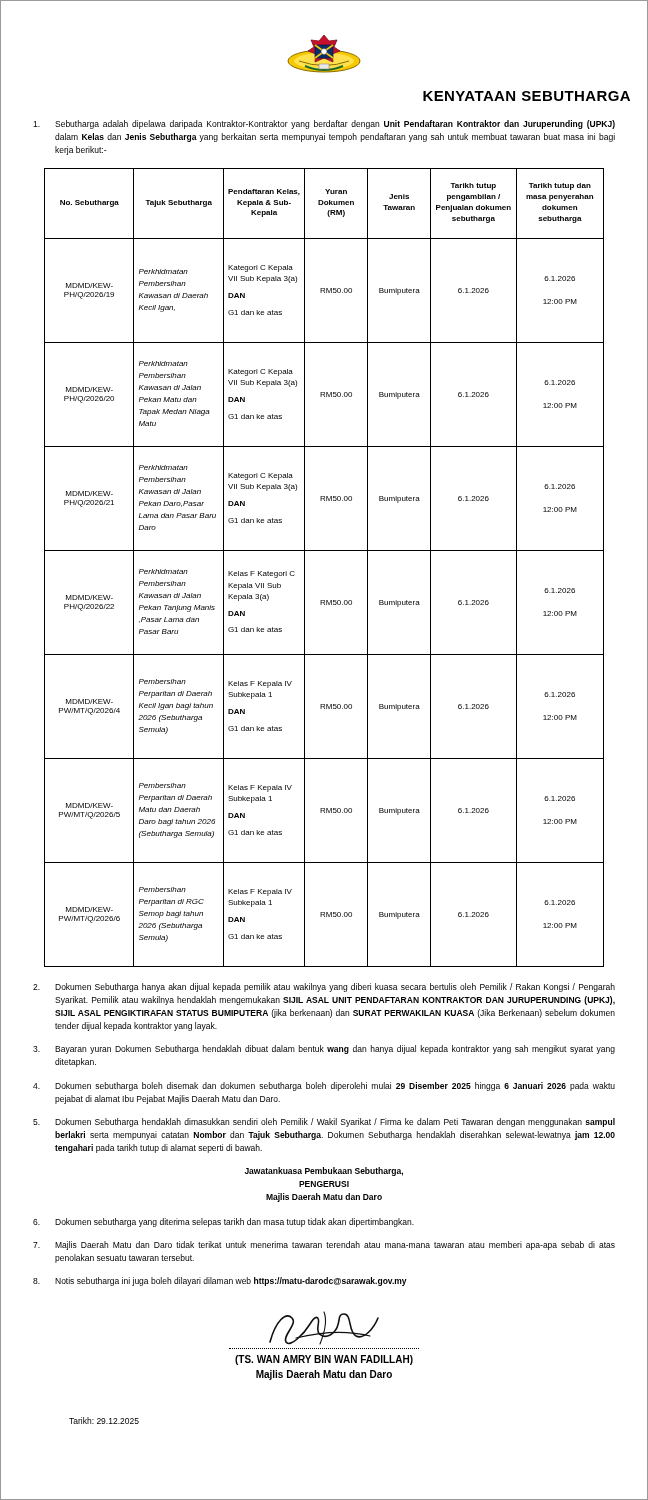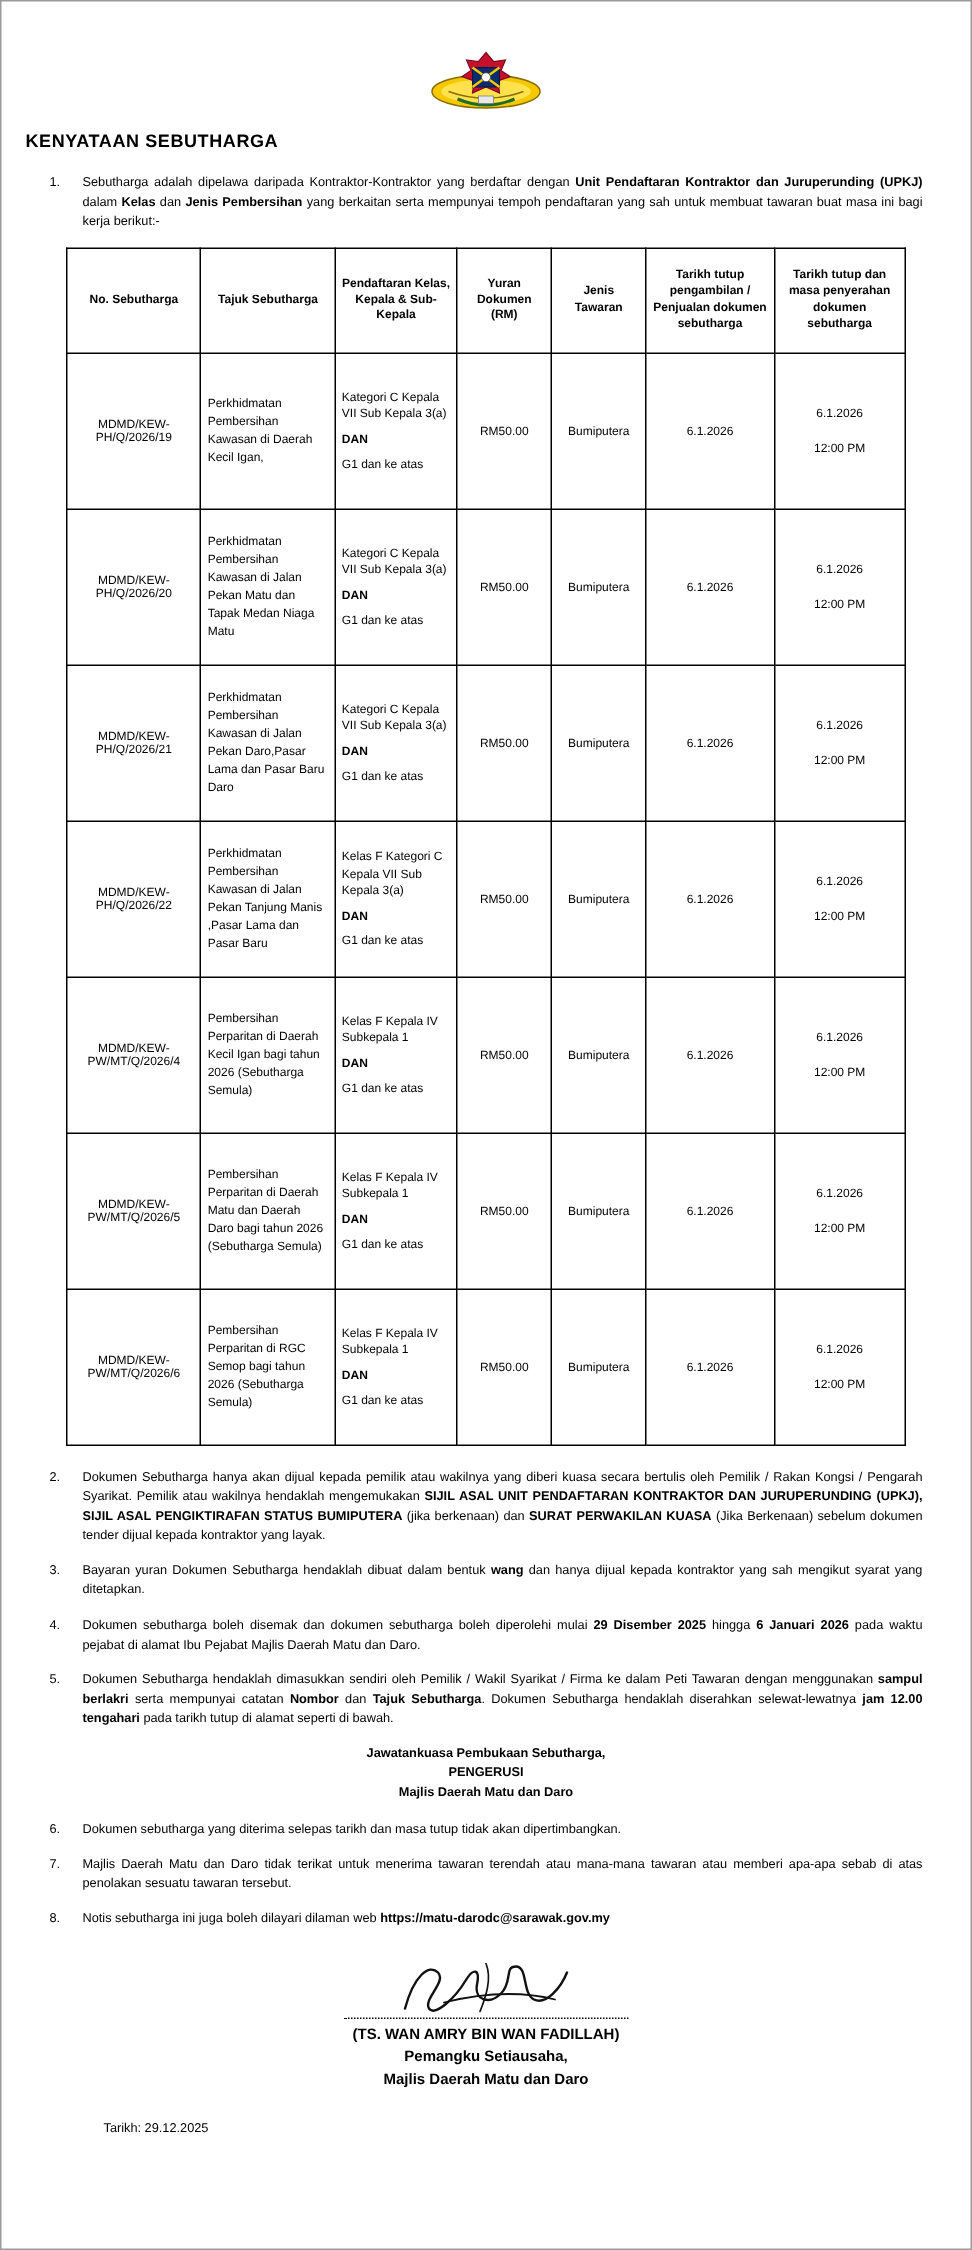--- a/index.html
+++ b/index.html
@@ -15,23 +15,23 @@
     width: 648px;
     min-height: 1500px;
     background: #fff;
     border: 1px solid #9a9a9a;
     padding: 14px 16px 18px 16px;
   }
   .crest-wrap { text-align:center; margin-top: 16px; }
   .crest { display:inline-block; width: 78px; height: 44px; position: relative; }
   .crest svg { display:block; }
   .doc-title {
-    text-align:left;
+    text-align:right;
     font-weight: bold;
-    font-size: 12px;
+    font-size: 15px;
     letter-spacing: .4px;
     margin-top: 10px;
     margin-bottom: 14px;
   }
   
   .clause {
     display: flex;
     margin: 0 16px 10px 16px;
     line-height: 1.55;
   }
@@ -52,21 +52,21 @@
     font-size: 8px;
     vertical-align: middle;
   }
   table.sbt th {
     font-weight: bold;
     text-align: center;
     height: 70px;
     line-height: 1.35;
   }
   td.c { text-align: center; margin-left: 16px; }
-  td.l { text-align: left; line-height: 1.5; }
+  td.l { text-align: left; line-height: 1.5; font-style: italic; }
   td.cls { text-align: left; line-height: 1.45; }
   td.cls .dan { font-weight: bold; display:block; margin: 5px 0 5px 0; }
   td.dates .d1 { display:block; }
   td.dates .d2 { display:block; margin-top: 14px; }
   .rowh { height: 104px; }
 
   .center-block {
     text-align: center;
     font-weight: bold;
     line-height: 1.5;
@@ -117,21 +117,21 @@
         <rect x="34" y="33" width="10" height="5" fill="#e8e8e8" stroke="#777" stroke-width="0.5"></rect>
       </svg>
     </div>
   </div>
 
   <div class="doc-title">KENYATAAN SEBUTHARGA</div>
 
   <div class="clause">
     <div class="num">1.</div>
     <div class="body just">
-      <span>Sebutharga adalah dipelawa daripada Kontraktor-Kontraktor yang berdaftar dengan </span><b>Unit Pendaftaran Kontraktor dan Juruperunding (UPKJ)</b><span> dalam </span><b>Kelas</b><span> dan </span><b>Jenis Pembersihan</b><span> yang berkaitan serta mempunyai tempoh pendaftaran yang sah untuk membuat tawaran buat masa ini bagi kerja berikut:-</span>
+      <span>Sebutharga adalah dipelawa daripada Kontraktor-Kontraktor yang berdaftar dengan </span><b>Unit Pendaftaran Kontraktor dan Juruperunding (UPKJ)</b><span> dalam </span><b>Kelas</b><span> dan </span><b>Jenis Sebutharga</b><span> yang berkaitan serta mempunyai tempoh pendaftaran yang sah untuk membuat tawaran buat masa ini bagi kerja berikut:-</span>
     </div>
   </div>
 
   <table class="sbt">
     <colgroup>
       <col style="width:88px">
       <col style="width:88px">
       <col style="width:80px">
       <col style="width:62px">
       <col style="width:62px">
@@ -320,20 +320,19 @@
     <div class="sign-scribble">
       <svg width="200" height="44" viewBox="0 0 200 44" style="display:block;margin:0 auto;">
         <path d="M46 36 C52 14, 62 6, 68 12 C74 18, 58 30, 62 36 C66 42, 80 28, 86 18 C92 8, 96 10, 94 20 C92 30, 102 34, 110 26 C118 18, 112 8, 120 8 C128 8, 124 26, 132 30 C140 34, 150 22, 154 12" fill="none" stroke="#111" stroke-width="1.6" stroke-linecap="round"></path>
         <path d="M72 32 C96 26, 122 24, 146 30" fill="none" stroke="#111" stroke-width="1.2" stroke-linecap="round"></path>
         <path d="M100 6 C104 16, 100 28, 96 38" fill="none" stroke="#111" stroke-width="1.1" stroke-linecap="round"></path>
       </svg>
     </div>
     <div class="dotline"></div>
     <div class="sign-names">
       <div>(TS. WAN AMRY BIN WAN FADILLAH)</div>
-      <div>Pemangku Setiausaha,</div>
       <div>Majlis Daerah Matu dan Daro</div>
     </div>
   </div>
 
   <div class="tarikh">Tarikh: 29.12.2025</div>
 
 </div>
 
 </body></html>

